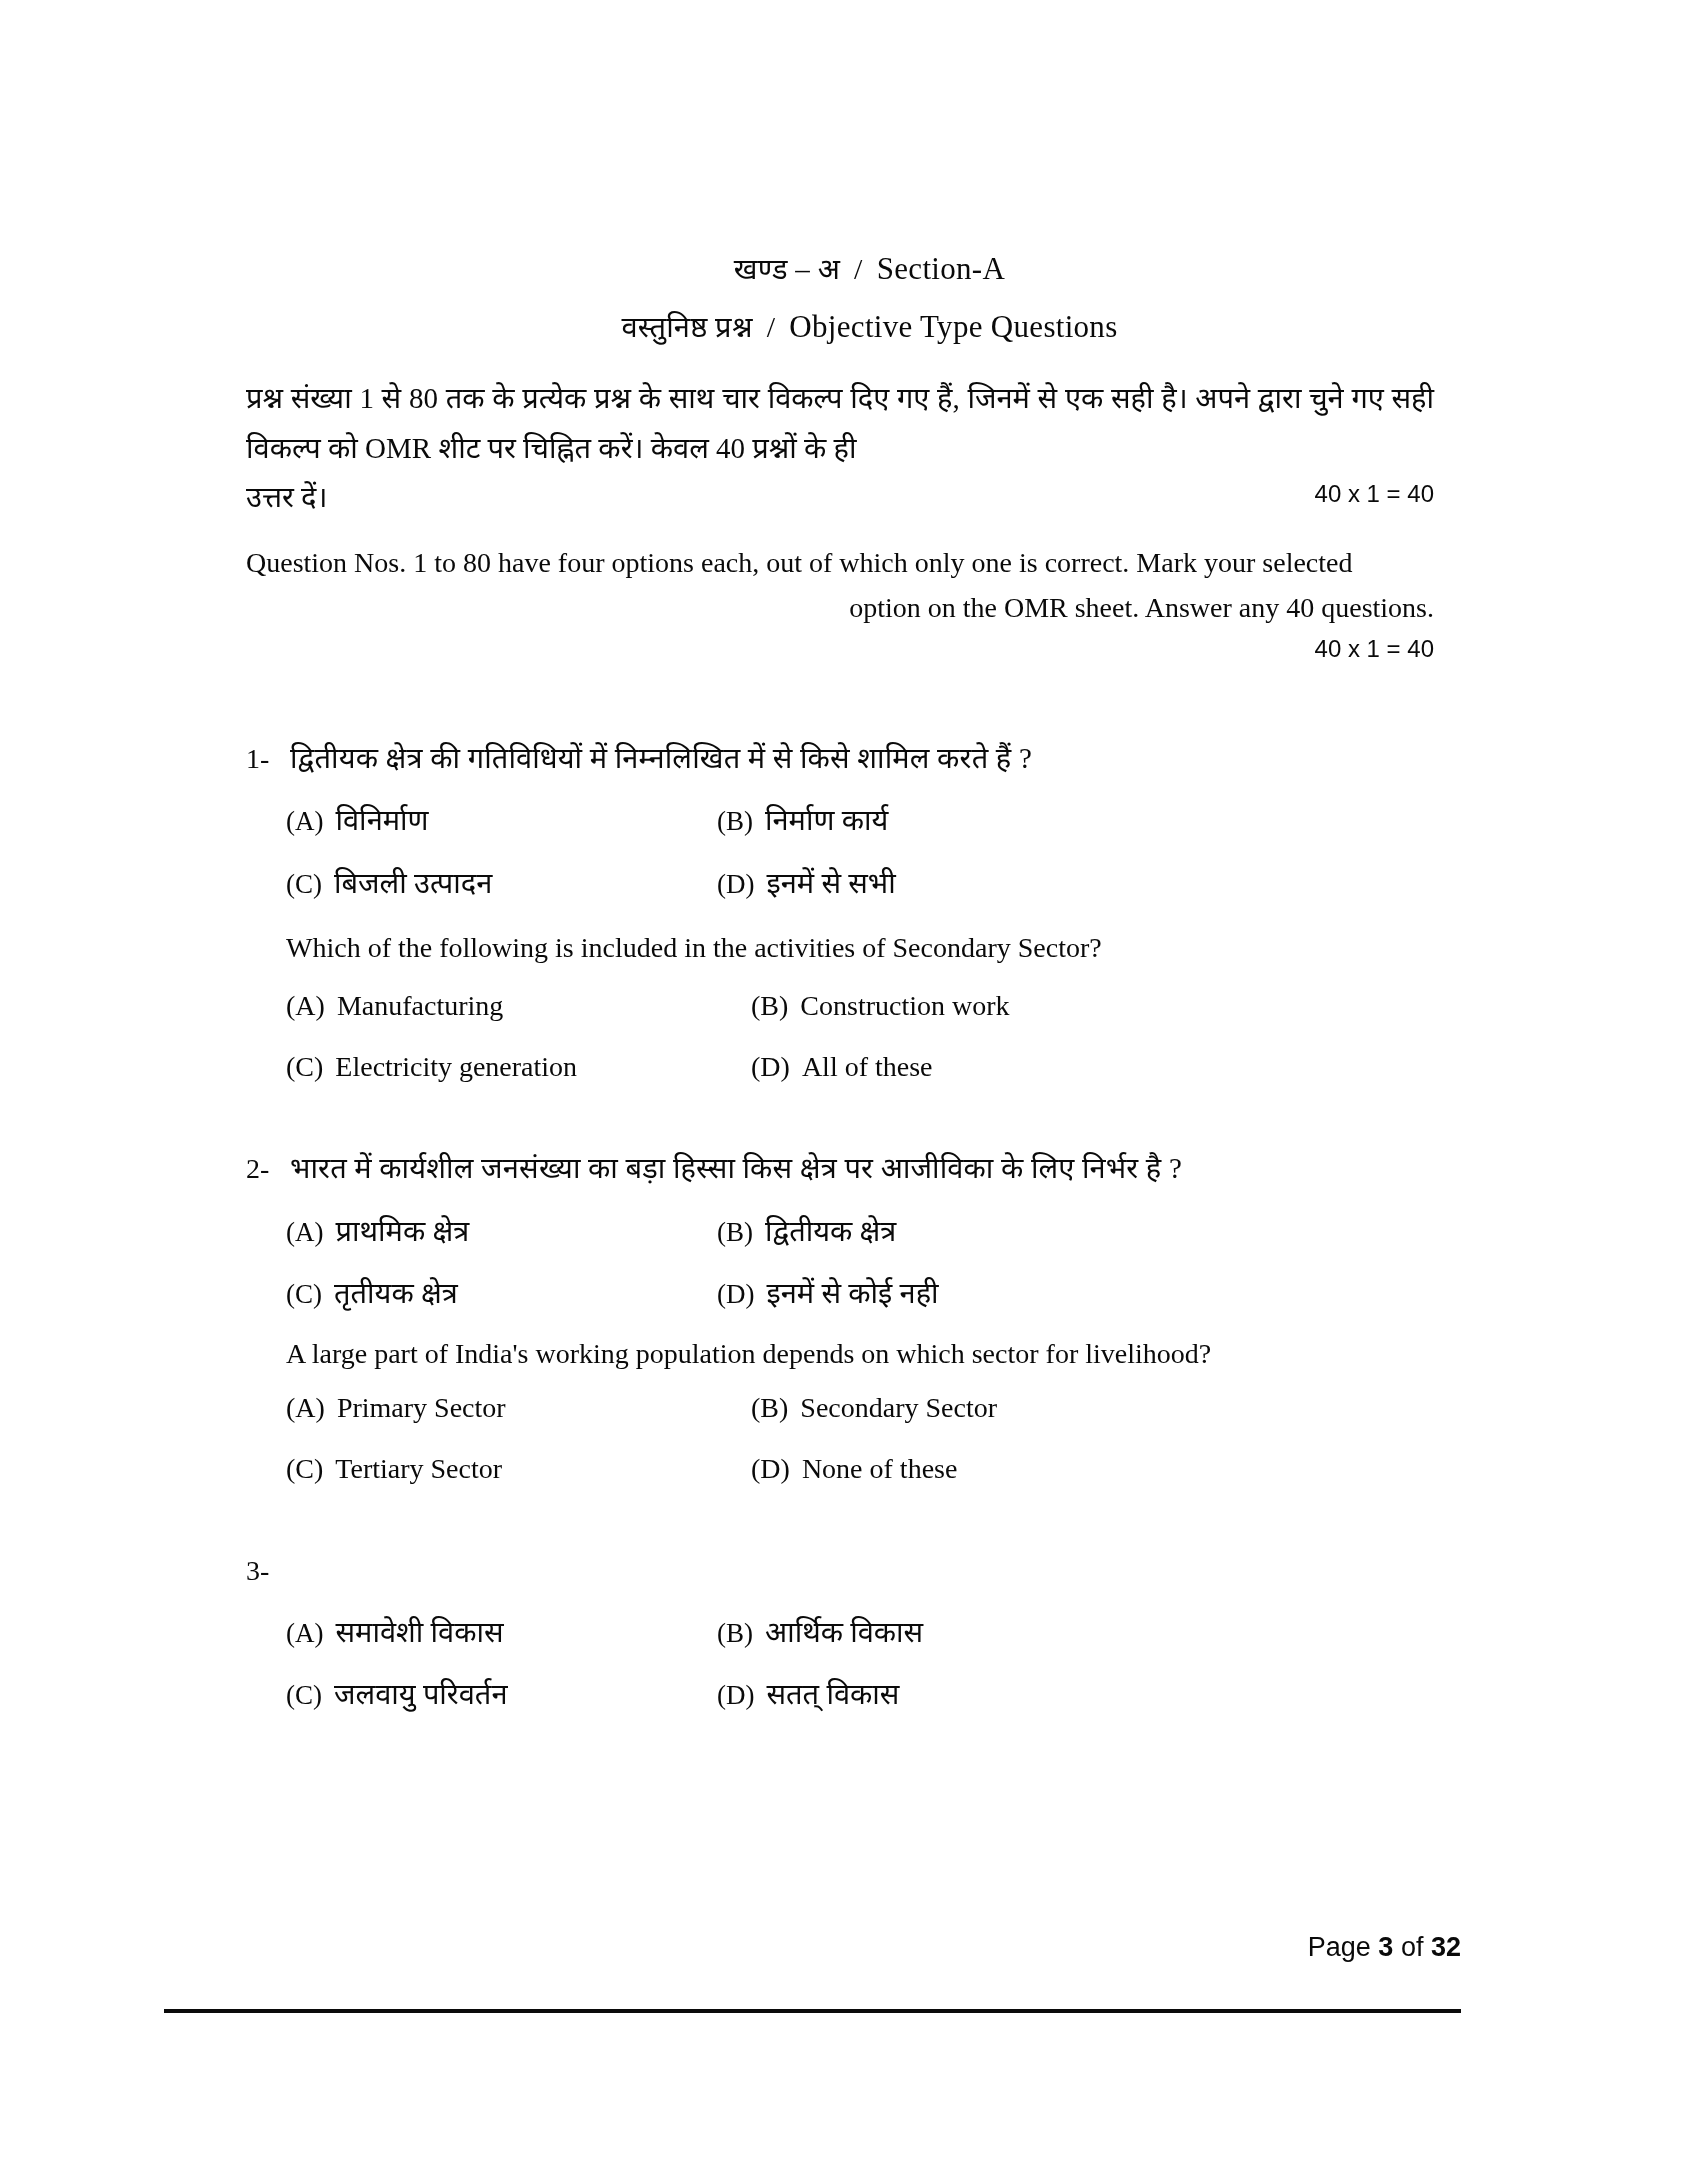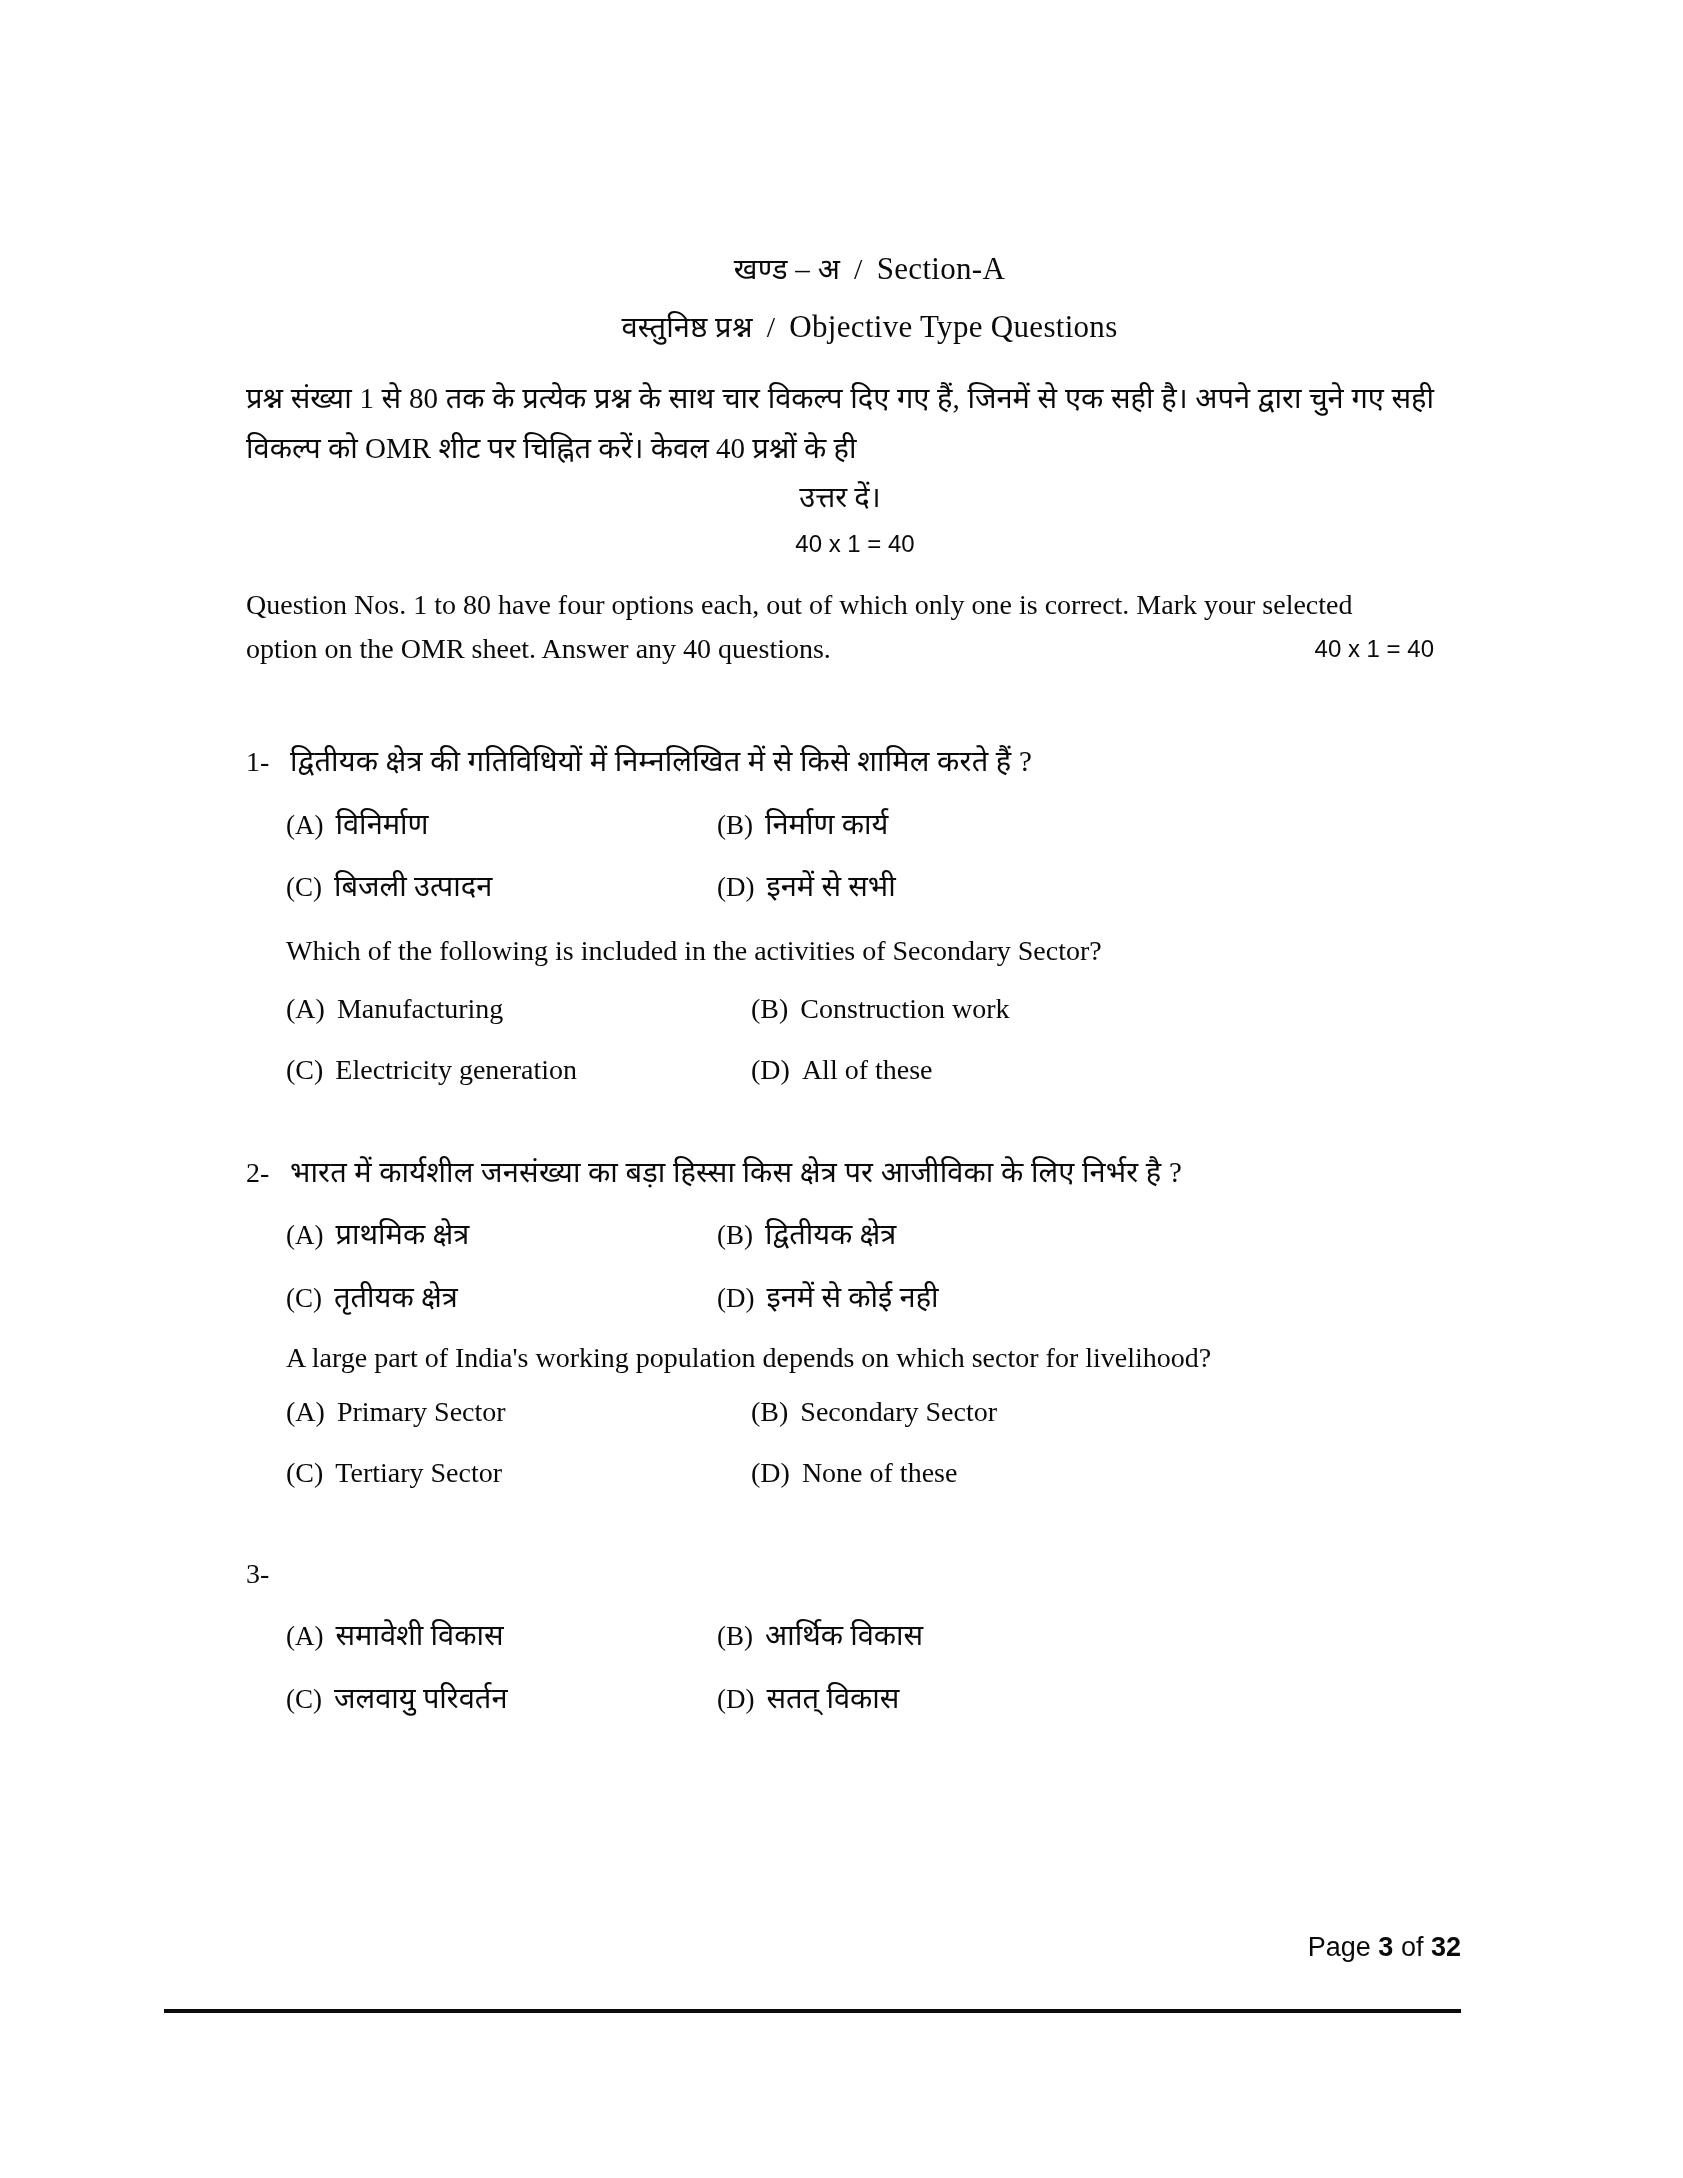--- a/index.html
+++ b/index.html
@@ -54,33 +54,33 @@
   .instr-hi {
     font-size: 29px;
     line-height: 1.72;
     text-align: justify;
     text-justify: inter-word;
     position: relative;
   }
   .instr-hi .lastline {
     display: flex;
     justify-content: space-between;
-    align-items: center;
-    flex-direction: column;
+    align-items: flex-start;
   }
   .instr-en {
     font-size: 28px;
     line-height: 1.58;
     text-align: justify;
     margin-top: 18px;
   }
   .instr-en .lastline {
     display: flex;
     justify-content: space-between;
-    align-items: center;
+    align-items: flex-end;
+    flex-direction: column;
   }
   .marks {
     font-family: "Liberation Sans", "DejaVu Sans", sans-serif;
     font-size: 24px;
     white-space: nowrap;
     padding-left: 30px;
   }
 
   
   .question-block { margin-top: 55px; }

